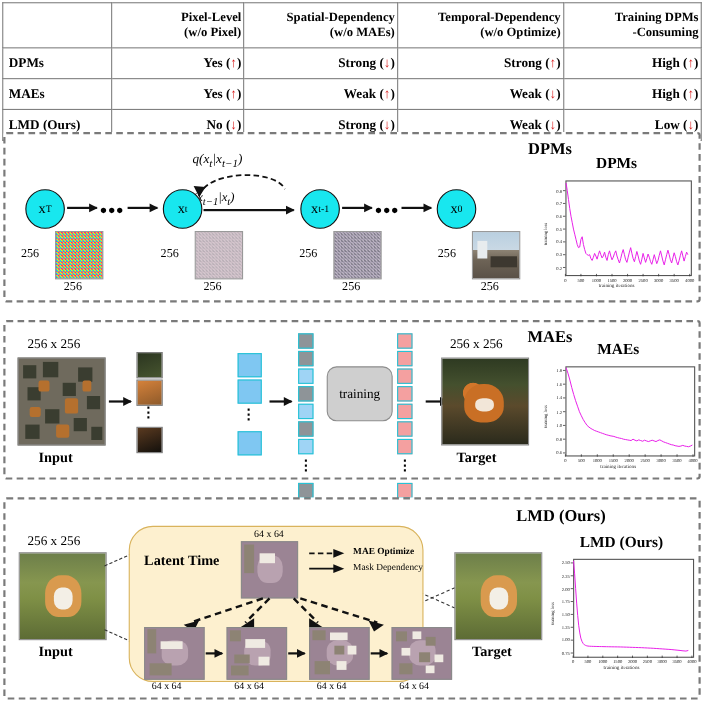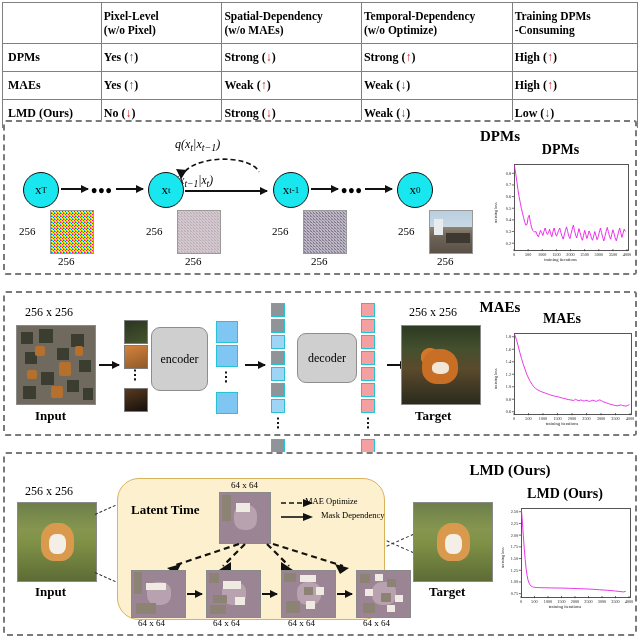--- a/index.html
+++ b/index.html
@@ -1,20 +1,20 @@
 <!DOCTYPE html>
 <html><head>
 <meta charset="utf-8">
 <style>
   html,body{margin:0;padding:0;background:#ffffff;}
   body{width:640px;height:640px;font-family:"Liberation Serif",serif;color:#000;overflow:hidden;position:relative;}
 
   
   .cmp-table{position:absolute;left:2px;top:2px;width:636px;border-collapse:collapse;}
-  .cmp-table td,.cmp-table th{border:1px solid #808080;text-align:left;font-weight:bold;font-size:11.5px;line-height:1.25;padding:3px 2px;}
+  .cmp-table td,.cmp-table th{border:1px solid #808080;text-align:right;font-weight:bold;font-size:11.5px;line-height:1.25;padding:3px 2px;}
   .cmp-table .hdr{height:34px;font-size:11.5px;}
   .cmp-table .rowname{text-align:left;padding-left:5px;font-size:12px;}
   .cmp-table td.cell{height:21px;font-size:12px;}
   .arrow-up,.arrow-dn{color:#d81c1c;font-weight:bold;}
   .col0{width:95px}.col1{width:122px}.col2{width:140px}.col3{width:152px}.col4{width:125px}
 
   
   .panel{position:absolute;left:3px;right:3px;border:2.2px dashed #7a7a7a;border-radius:3px;background:#fff;box-sizing:border-box;}
   #panel-dpms{top:120px;height:155px;}
   #panel-maes{top:291px;height:145px;}
@@ -265,23 +265,20 @@
   </div>
   <div class="lbl lbl-b" style="left:30px;top:115px;font-size:13px;">Input</div>
 
   <div class="arw" style="left:94px;top:71px;width:20px;"></div>
 
   <div class="patch p1" style="left:119px;top:27px;"></div>
   <div class="patch p2" style="left:119px;top:52px;"></div>
   <div class="vdots" style="left:119px;top:80px;width:22px;">⋮</div>
   <div class="patch p3" style="left:119px;top:95px;"></div>
 
-  <div class="box-enc" style="left:146px;top:34px;width:55px;height:62px;">
-    <span>encoder</span>
-  </div>
 
   <div class="tokbig" style="left:211px;top:28px;"></div>
   <div class="tokbig" style="left:211px;top:52px;"></div>
   <div class="vdots" style="left:211px;top:82px;width:20px;">⋮</div>
   <div class="tokbig" style="left:211px;top:99px;"></div>
 
   <div class="arw" style="left:240px;top:71px;width:20px;"></div>
 
   <div id="tokcol-left" style="position:absolute;left:266px;top:10px;">
       <div class="tok tok-gray" style="left: 0px; top: 0px;"></div>
@@ -290,21 +287,21 @@
       <div class="tok tok-gray" style="left: 0px; top: 48px;"></div>
       <div class="tok tok-blue" style="left: 0px; top: 64px;"></div>
       <div class="tok tok-gray" style="left: 0px; top: 80px;"></div>
       <div class="tok tok-blue" style="left: 0px; top: 96px;"></div>
       <div class="vdots" style="left: 0px; top: 118px; width: 14px;">⋮</div>
       <div class="tok tok-gray" style="left: 0px; top: 136px;"></div>
       <div class="tok tok-gray" style="left: 0px; top: 152px;"></div>
     </div>
 
   <div class="box-enc" style="left:292px;top:40px;width:58px;height:48px;">
-    <span>decoder</span>
+    <span>training</span>
   </div>
 
   <div id="tokcol-right" style="position:absolute;left:356px;top:10px;">
       <div class="tok tok-pink" style="left: 0px; top: 0px;"></div>
       <div class="tok tok-pink" style="left: 0px; top: 16px;"></div>
       <div class="tok tok-pink" style="left: 0px; top: 32px;"></div>
       <div class="tok tok-pink" style="left: 0px; top: 48px;"></div>
       <div class="tok tok-pink" style="left: 0px; top: 64px;"></div>
       <div class="tok tok-pink" style="left: 0px; top: 80px;"></div>
       <div class="tok tok-pink" style="left: 0px; top: 96px;"></div>
@@ -397,21 +394,21 @@
       <polygon points="68,30 80,22 80,33"></polygon>
       <polygon points="142,30 130,22 130,33"></polygon>
       <polygon points="198,28 184,24 189,34"></polygon>
     </g>
   </svg>
 
   <svg style="position:absolute;left:276px;top:44px;" width="36" height="10">
     <line x1="0" y1="5" x2="24" y2="5" stroke="#111" stroke-width="1.6" stroke-dasharray="5,3"></line>
     <polygon points="32,5 22,1 22,9" fill="#111"></polygon>
   </svg>
-  <div class="legend-row" style="left:300px;top:42px;">MAE Optimize</div>
+  <div class="legend-row" style="left:316px;top:42px;font-weight:bold;">MAE Optimize</div>
   <svg style="position:absolute;left:276px;top:58px;" width="36" height="10">
     <line x1="0" y1="5" x2="25" y2="5" stroke="#111" stroke-width="1.6"></line>
     <polygon points="32,5 22,1 22,9" fill="#111"></polygon>
   </svg>
   <div class="legend-row" style="left:316px;top:56px;">Mask Dependency</div>
 
   <div class="latimg" style="left:126px;top:116px;width:53px;height:46px;">
     <i style="left:2px;top:1px;width:8px;height:22px"></i>
       <b style="left:14px;top:12px;width:20px;height:7px"></b>
     <i style="left:4px;top:32px;width:20px;height:11px"></i>

